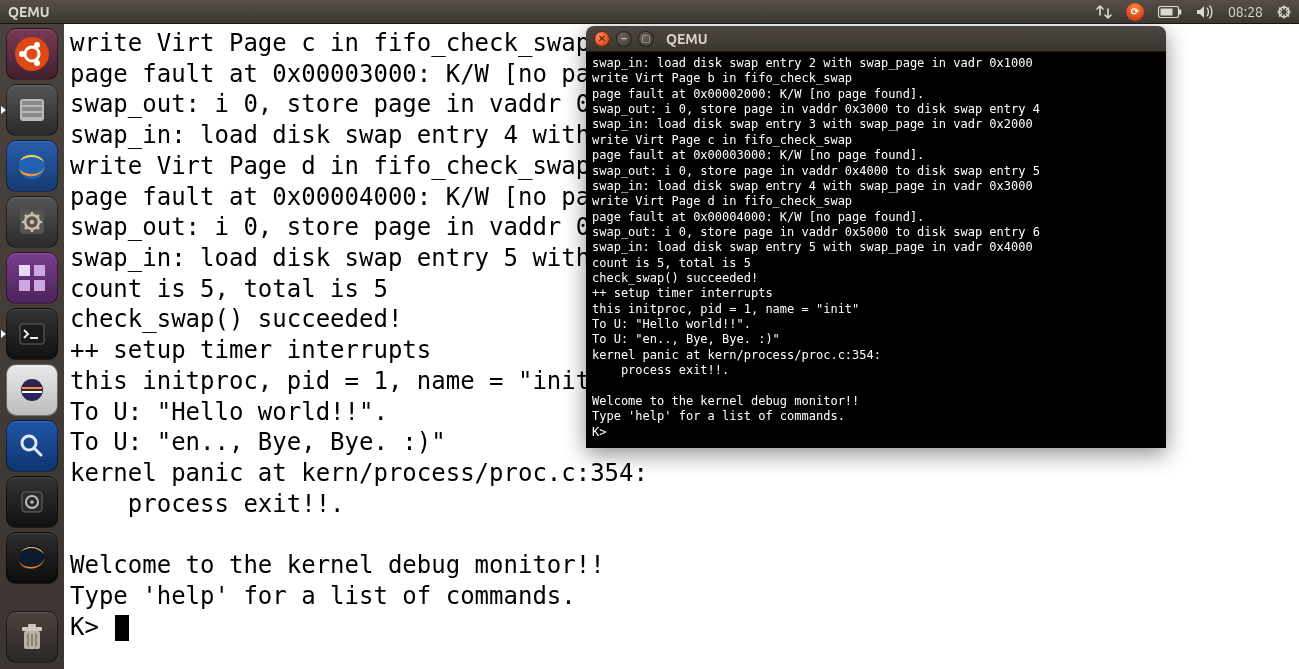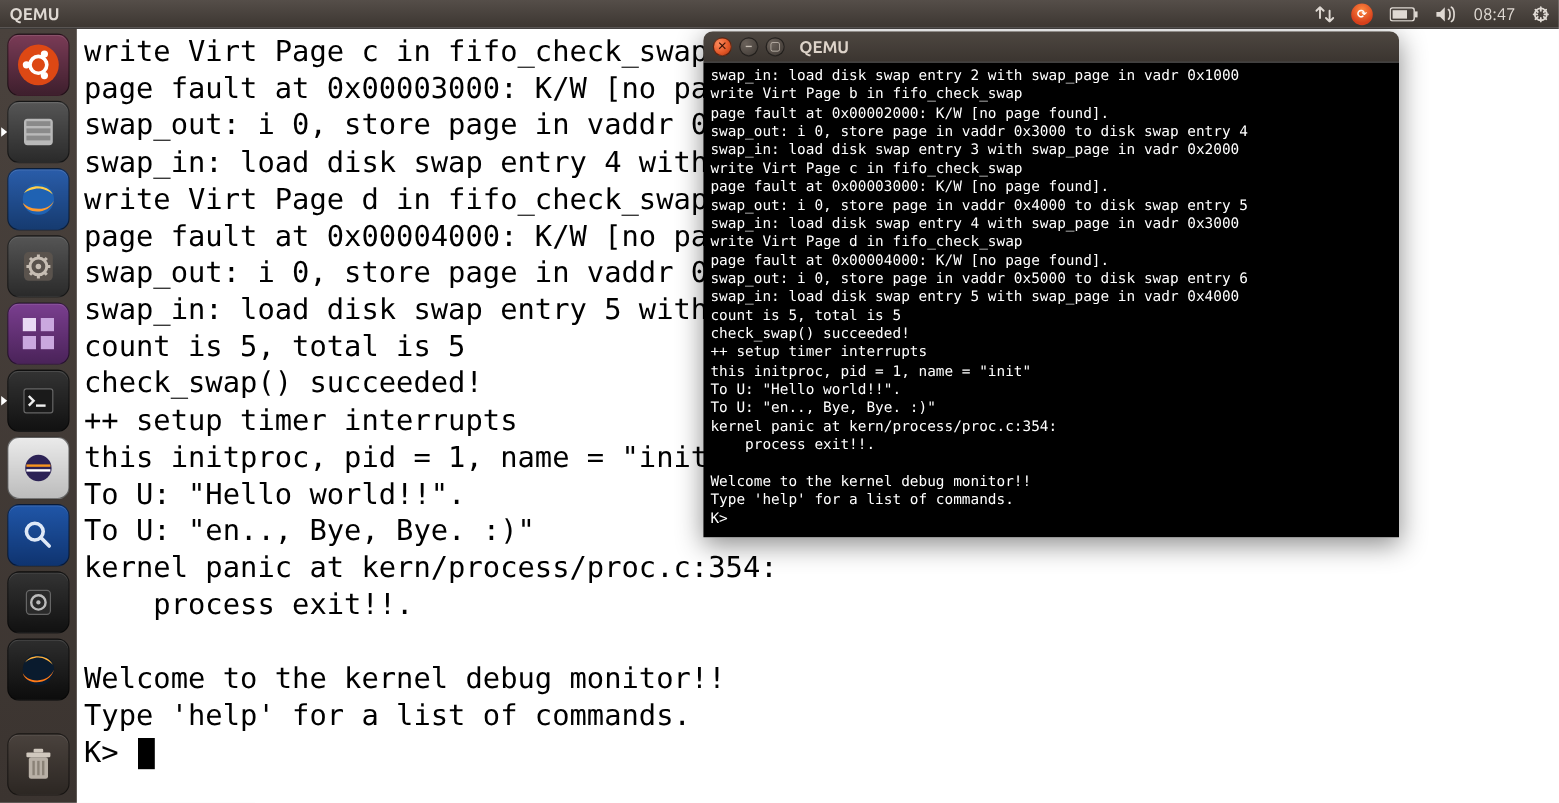--- a/index.html
+++ b/index.html
@@ -118,21 +118,21 @@
         <rect x="21" y="3.5" width="2.3" height="5" fill="#dfd9d3"></rect>
         <rect x="2.5" y="2.5" width="12" height="7" fill="#dfd9d3"></rect>
       </svg>
   </span>
   <span class="ind">
     <svg width="18" height="14" viewBox="0 0 18 14">
         <path d="M1 5h3l4-4v12l-4-4H1z" fill="#dfd9d3"></path>
         <path d="M11 3c1.8 1 1.8 7 0 8M13.5 1c3 1.6 3 10.4 0 12" stroke="#dfd9d3" stroke-width="1.4" fill="none" stroke-linecap="round"></path>
       </svg>
   </span>
-  <span class="clock">08:47</span>
+  <span class="clock">08:28</span>
   <span class="ind">
     <svg width="14" height="14" viewBox="0 0 14 14">
         <circle cx="7" cy="7" r="5" fill="none" stroke="#dfd9d3" stroke-width="1.5"></circle>
         <path d="M7 1v3M11.5 3l-2 2M13 7h-3M11.5 11l-2-2M7 13v-3M2.5 11l2-2M1 7h3M2.5 3l2 2" stroke="#dfd9d3" stroke-width="1.5" stroke-linecap="round"></path>
       </svg>
   </span>
 </div>
 
 <div class="launcher">
   <div class="tile dash">

